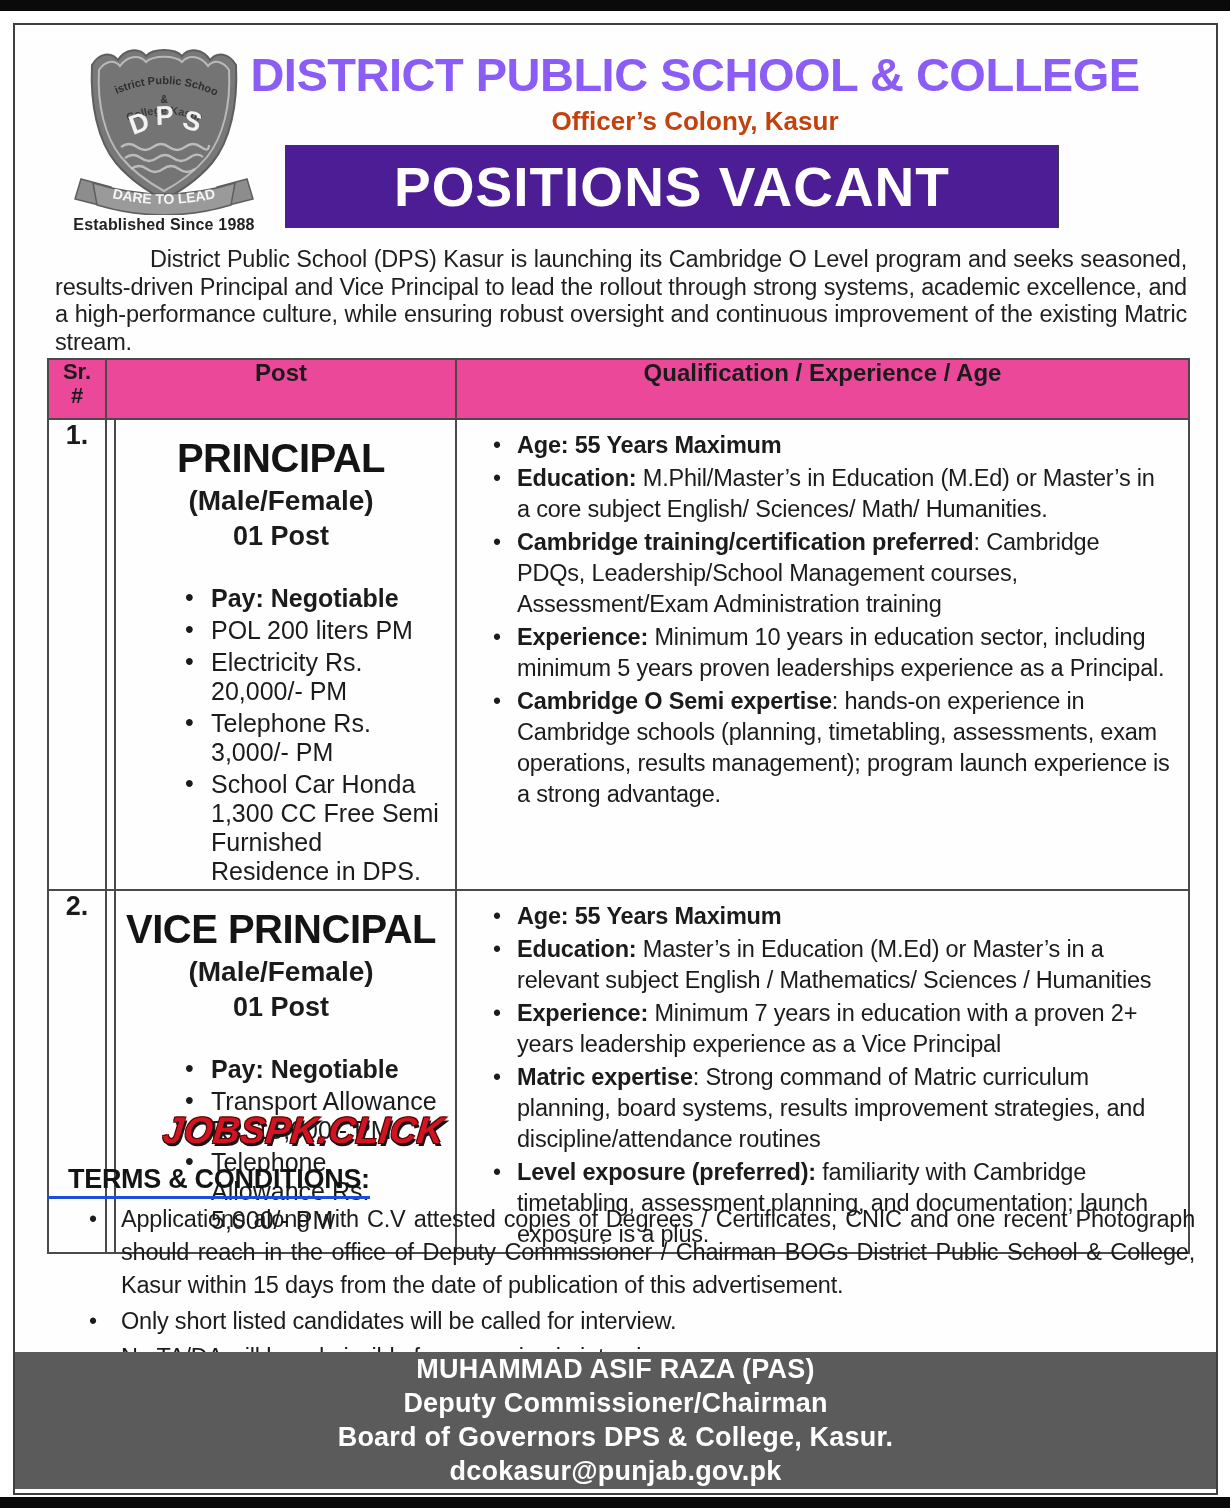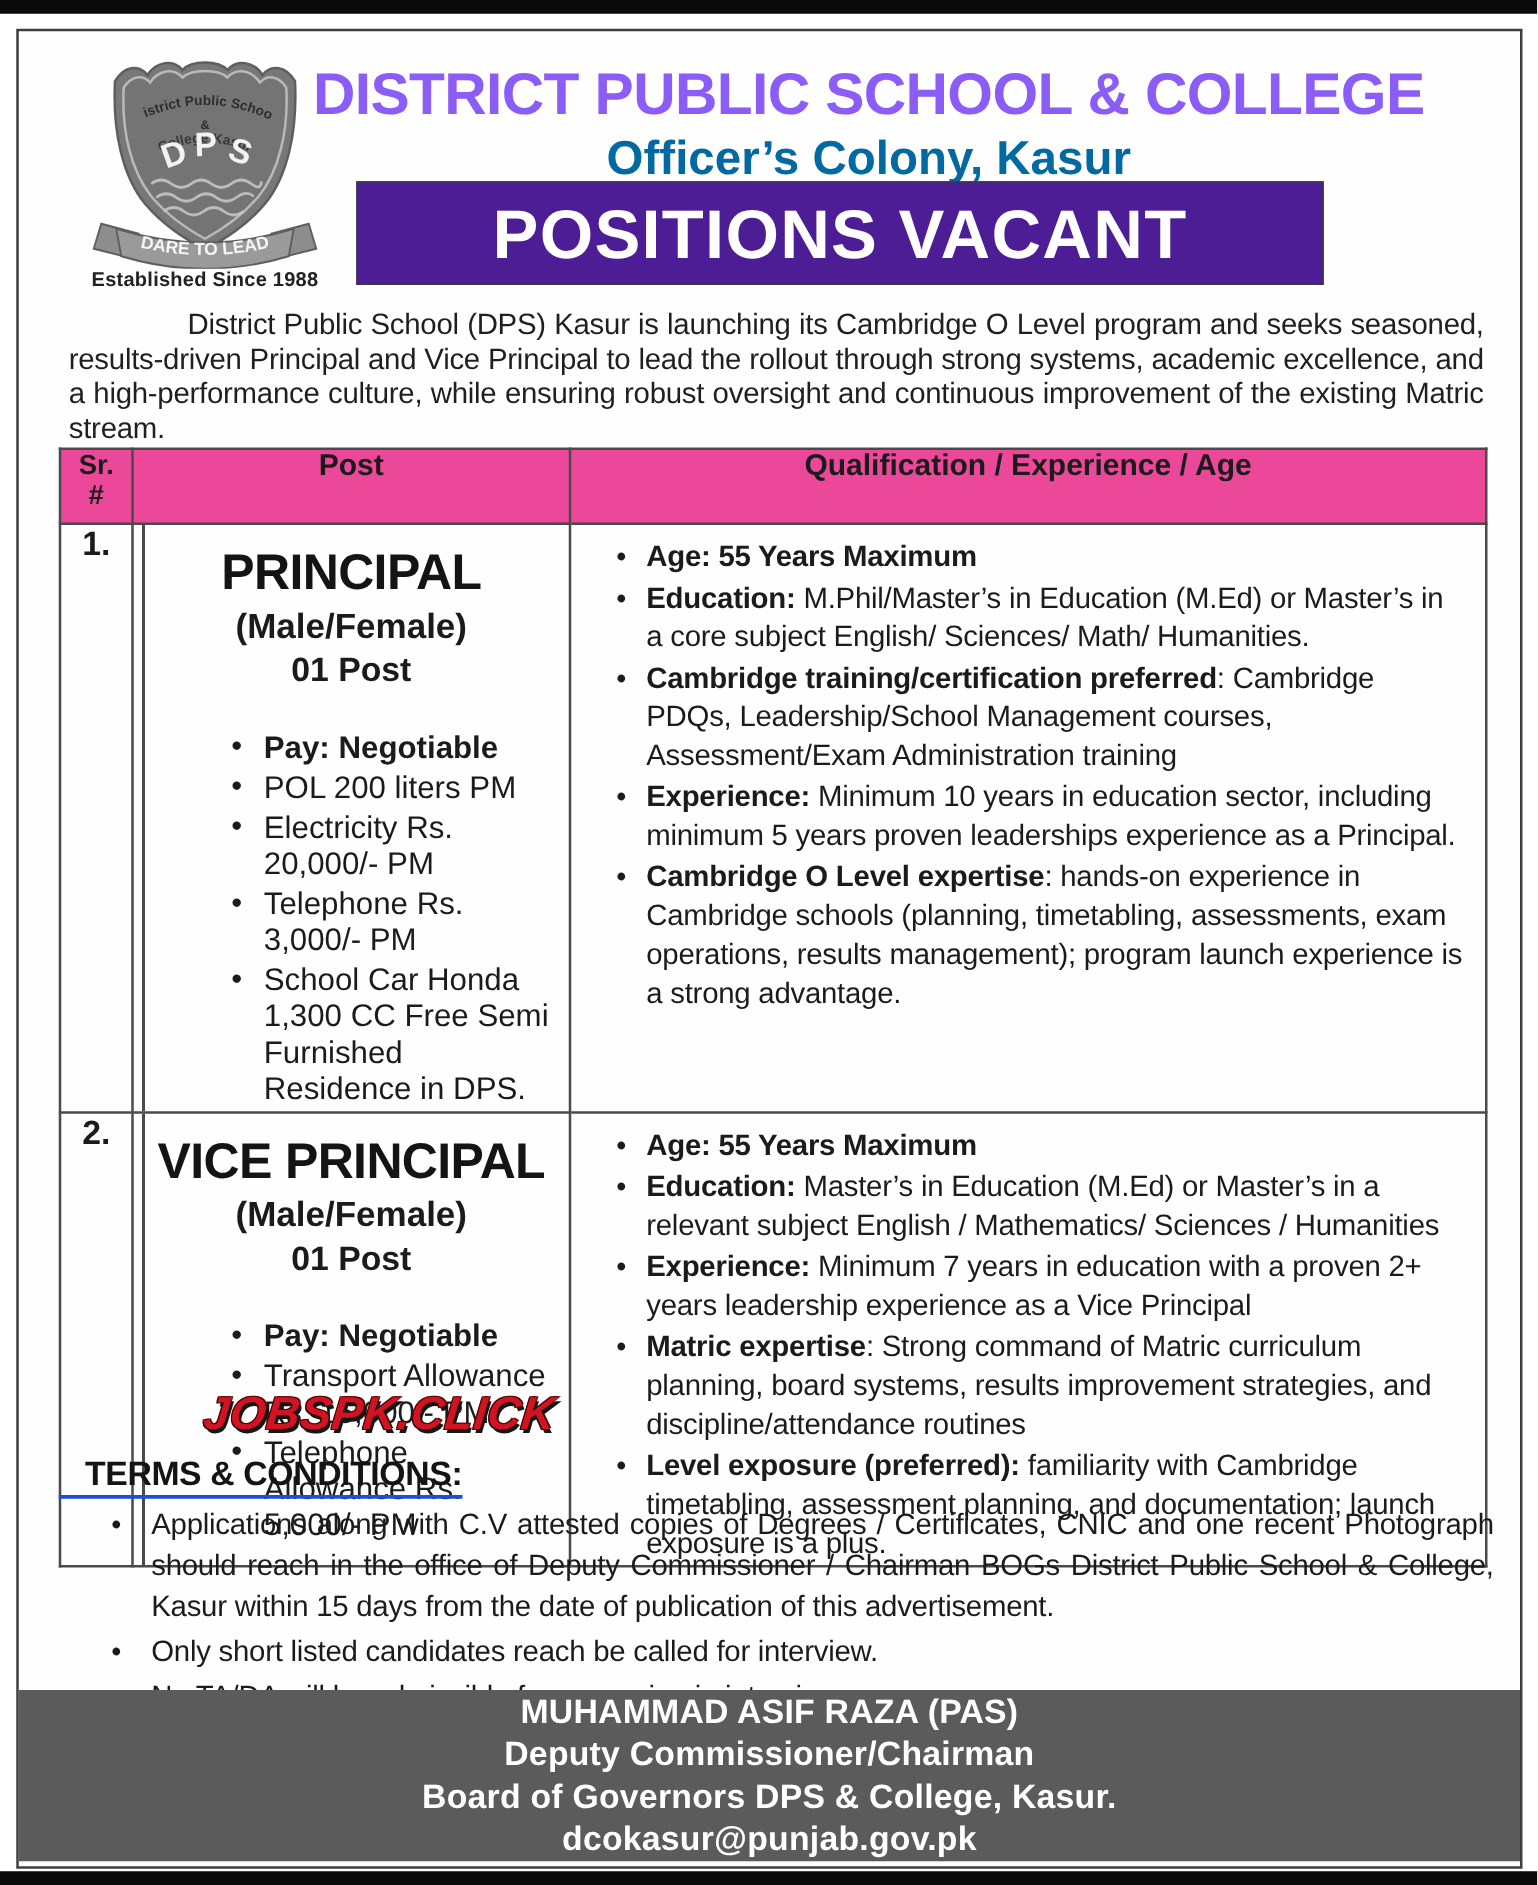--- a/index.html
+++ b/index.html
@@ -18,21 +18,21 @@
     border:2px solid #3f3f3f;background:#fefefe;
   }
 
   
   .logo-wrap{position:absolute;left:40px;top:18px;width:218px;height:192px;text-align:center;}
   .logo-wrap svg{display:block;margin:0 auto;}
   .established{margin-top:1px;font-size:16px;font-weight:bold;letter-spacing:.2px;color:#222;}
 
   .titlebox{position:absolute;left:205px;top:26px;width:950px;text-align:center;}
   .org-name{font-size:47px;font-weight:800;letter-spacing:-.5px;line-height:1.04;color:#8b5cf6;}
-  .org-loc{font-size:38px;font-weight:800;margin-top:6px;color:#0369a1;}
+  .org-loc{font-size:26px;font-weight:800;margin-top:6px;color:#c2410c;}
 
   .banner{
     position:absolute;left:270px;top:120px;width:772px;height:81px;
     background:#4c1d95;border:1px solid #3c3c3c;
     display:flex;align-items:center;justify-content:center;
     color:#ffffff;font-size:55px;font-weight:800;letter-spacing:1px;
   }
 
   
   .intro{
@@ -188,21 +188,21 @@
                 <li>Telephone Rs. 3,000/- PM</li>
                 <li>School Car Honda 1,300 CC Free Semi Furnished Residence in DPS.</li>
               </ul>
           </td>
           <td>
             <ul class="reqs">
                 <li><span class="bld">Age: 55 Years Maximum</span></li>
                 <li><span class="bld">Education:</span> M.Phil/Master’s in Education (M.Ed) or Master’s in a core subject English/ Sciences/ Math/ Humanities.</li>
                 <li><span class="bld">Cambridge training/certification preferred</span>: Cambridge PDQs, Leadership/School Management courses, Assessment/Exam Administration training</li>
                 <li><span class="bld">Experience:</span> Minimum 10 years in education sector, including minimum 5 years proven leaderships experience as a Principal.</li>
-                <li><span class="bld">Cambridge O Level expertise</span>: hands-on experience in Cambridge schools (planning, timetabling, assessments, exam operations, results management); program launch experience is a strong advantage.</li>
+                <li><span class="bld">Cambridge O Semi expertise</span>: hands-on experience in Cambridge schools (planning, timetabling, assessments, exam operations, results management); program launch experience is a strong advantage.</li>
               </ul>
           </td>
         </tr>
         <tr class="row2">
           <td class="sr-cell">2.</td>
           <td class="post-cell">
             <div class="job-title">VICE PRINCIPAL</div>
             <div class="job-gender">(Male/Female)</div>
             <div class="job-posts">01 Post</div>
             <ul class="perks">
@@ -222,21 +222,21 @@
           </td>
         </tr>
       </tbody>
     </table>
 
     <div class="watermark">JOBSPK.CLICK</div>
 
     <div class="terms-heading">TERMS &amp; CONDITIONS:</div>
     <ul class="terms">
         <li>Applications along with C.V attested copies of Degrees / Certificates, CNIC and one recent Photograph should reach in the office of Deputy Commissioner / Chairman BOGs District Public School &amp; College, Kasur within 15 days from the date of publication of this advertisement.</li>
-        <li>Only short listed candidates reach be called for interview.</li>
+        <li>Only short listed candidates will be called for interview.</li>
         <li>No TA/DA will be admissible for appearing in interview.</li>
       </ul>
 
     <div class="footer">
       <div>MUHAMMAD ASIF RAZA (PAS)</div>
       <div>Deputy Commissioner/Chairman</div>
       <div>Board of Governors DPS &amp; College, Kasur.</div>
       <div>dcokasur@punjab.gov.pk</div>
     </div>
 

